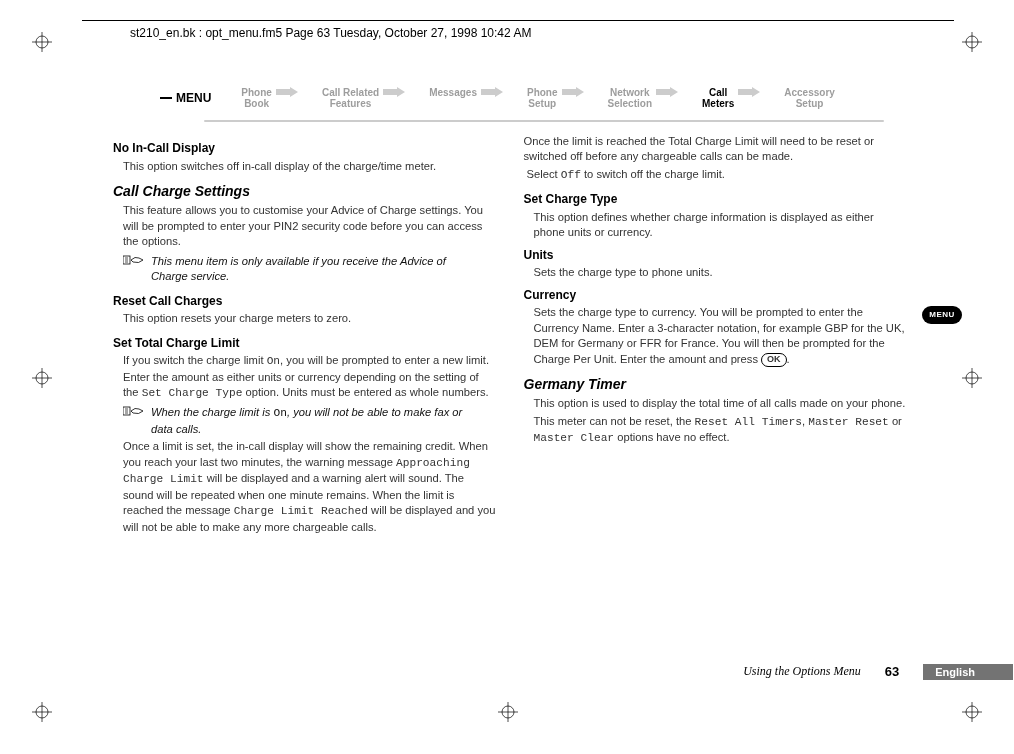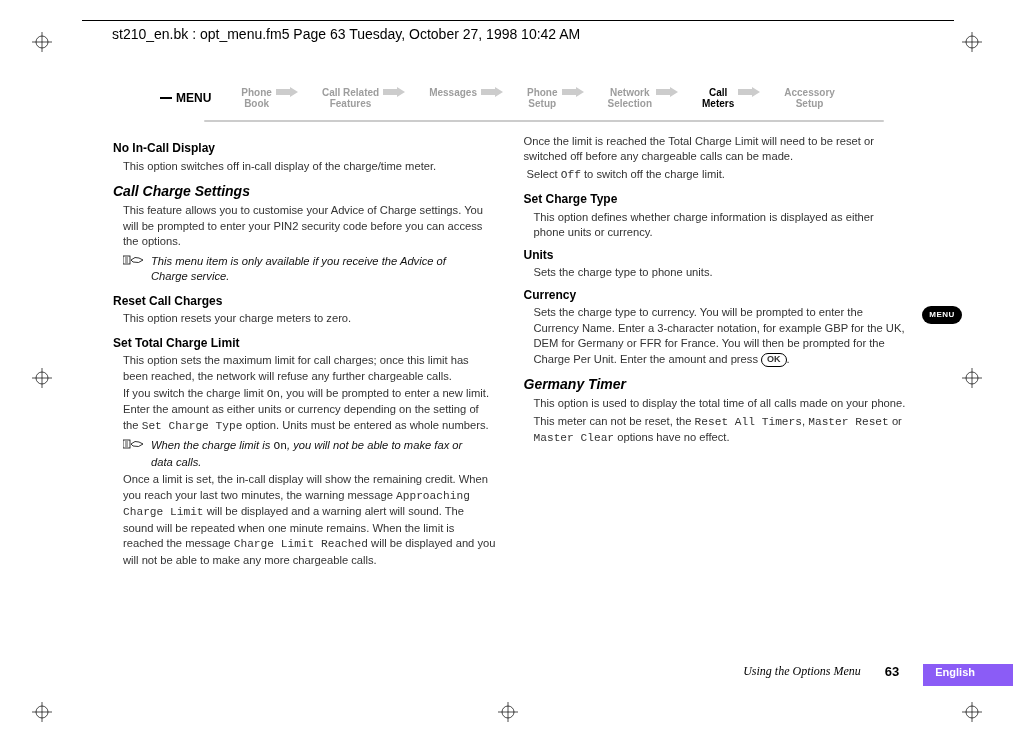--- a/index.html
+++ b/index.html
@@ -1,20 +1,20 @@
 <!DOCTYPE html>
 <html><head>
 <meta charset="utf-8">
 <style>
   * { box-sizing: border-box; margin: 0; padding: 0; }
   body { width: 1014px; height: 754px; background: #fff; font-family: "Helvetica Neue", Arial, sans-serif; color: #000; position: relative; font-size: 12px; }
   .crop-mark { position: absolute; width: 20px; height: 20px; }
   .crop-mark svg { display: block; }
   .header-line { position: absolute; top: 20px; left: 82px; right: 60px; border-top: 1px solid #000; }
-  .header-text { position: absolute; top: 26px; left: 112px; font-size: 14px; color: #000; }
+  .header-text { position: absolute; top: 26px; left: 130px; font-size: 12px; color: #000; }
   .nav-bar { position: absolute; top: 78px; left: 160px; right: 130px; height: 40px; display: flex; align-items: center; }
   .nav-menu { font-weight: bold; font-size: 12px; color: #000; margin-right: 6px; }
   .nav-menu-tick { width: 12px; height: 2px; background: #000; display: inline-block; vertical-align: middle; margin-right: 4px; }
   .nav-items { display: flex; flex: 1; gap: 0; }
   .nav-item { display: flex; align-items: flex-start; margin-left: 20px; }
   .nav-label { font-size: 10px; color: #9d9d9d; text-align: center; line-height: 1.1; font-weight: bold; padding: 0 4px; }
   .nav-label.active { color: #000; }
   .nav-sep { width: 22px; height: 10px; }
   .nav-sep svg { display: block; }
   .nav-underline { position: absolute; bottom: -4px; left: 44px; right: 0; height: 2px; background: #ccc; border-radius: 1px; }
@@ -26,21 +26,21 @@
   .body { margin: 2px 0 0 10px; color: #333; }
   .note { margin: 4px 16px 0 10px; display: flex; gap: 6px; font-style: italic; color: #111; }
   .note-icon { flex: 0 0 auto; width: 22px; height: 12px; }
   .mono { font-family: "Courier New", monospace; font-style: normal; }
   .ok-btn { display: inline-block; border: 1px solid #000; border-radius: 8px; padding: 0 5px; font-size: 9px; font-weight: bold; font-family: Arial, sans-serif; line-height: 1.3; vertical-align: middle; }
   .side-menu-tab { position: absolute; right: 52px; top: 306px; width: 40px; height: 18px; background: #000; border-radius: 10px; color: #fff; font-size: 8px; font-weight: bold; text-align: center; line-height: 18px; letter-spacing: 0.5px; }
   .footer { position: absolute; bottom: 74px; left: 113px; right: 116px; height: 16px; }
   .footer-right { float: right; display: flex; align-items: flex-start; gap: 24px; }
   .footer-chapter { font-style: italic; font-family: Georgia, serif; font-size: 12px; }
   .footer-page { font-weight: bold; font-size: 13px; }
-  .footer-lang { background: #8b5cf6; color: #fff; padding: 2px 38px 8px 12px; font-weight: bold; font-size: 11px; margin-right: -115px; }
+  .footer-lang { background: #737373; color: #fff; padding: 2px 38px 2px 12px; font-weight: bold; font-size: 11px; margin-right: -115px; }
 </style>
 </head>
 <body>
 
 <div class="crop-mark" style="top:32px;left:32px">
     <svg width="20" height="20">
       <circle cx="10" cy="10" r="6" fill="none" stroke="#000" stroke-width="0.7"></circle>
       <line x1="10" y1="0" x2="10" y2="20" stroke="#000" stroke-width="0.7"></line>
       <line x1="0" y1="10" x2="20" y2="10" stroke="#000" stroke-width="0.7"></line>
     </svg>
@@ -165,21 +165,20 @@
             <line x1="2" y1="8" x2="5" y2="8" stroke="#000" stroke-width="0.7"></line>
             <path d="M8 6 Q12 2 16 4 L20 6 Q16 10 10 8 Z" fill="none" stroke="#000" stroke-width="0.8"></path>
           </svg></span>
       <span>This menu item is only available if you receive the Advice of Charge service.</span>
     </div>
 
     <div class="h2">Reset Call Charges</div>
     <div class="body">This option resets your charge meters to zero.</div>
 
     <div class="h2">Set Total Charge Limit</div>
-    <div class="body">This option sets the maximum limit for call charges; once this limit has been reached, the network will refuse any further chargeable calls.</div>
     <div class="body">
       <span>If you switch the charge limit </span><span class="mono">On</span><span>, you will be prompted to enter a new limit. Enter the amount as either units or currency depending on the setting of the </span><span class="mono">Set Charge Type</span><span> option. Units must be entered as whole numbers.</span>
     </div>
     <div class="note">
       <span class="note-icon"><svg width="22" height="12" viewBox="0 0 22 12">
             <rect x="0" y="2" width="7" height="8" fill="none" stroke="#000" stroke-width="0.8"></rect>
             <line x1="2" y1="4" x2="5" y2="4" stroke="#000" stroke-width="0.7"></line>
             <line x1="2" y1="6" x2="5" y2="6" stroke="#000" stroke-width="0.7"></line>
             <line x1="2" y1="8" x2="5" y2="8" stroke="#000" stroke-width="0.7"></line>
             <path d="M8 6 Q12 2 16 4 L20 6 Q16 10 10 8 Z" fill="none" stroke="#000" stroke-width="0.8"></path>

